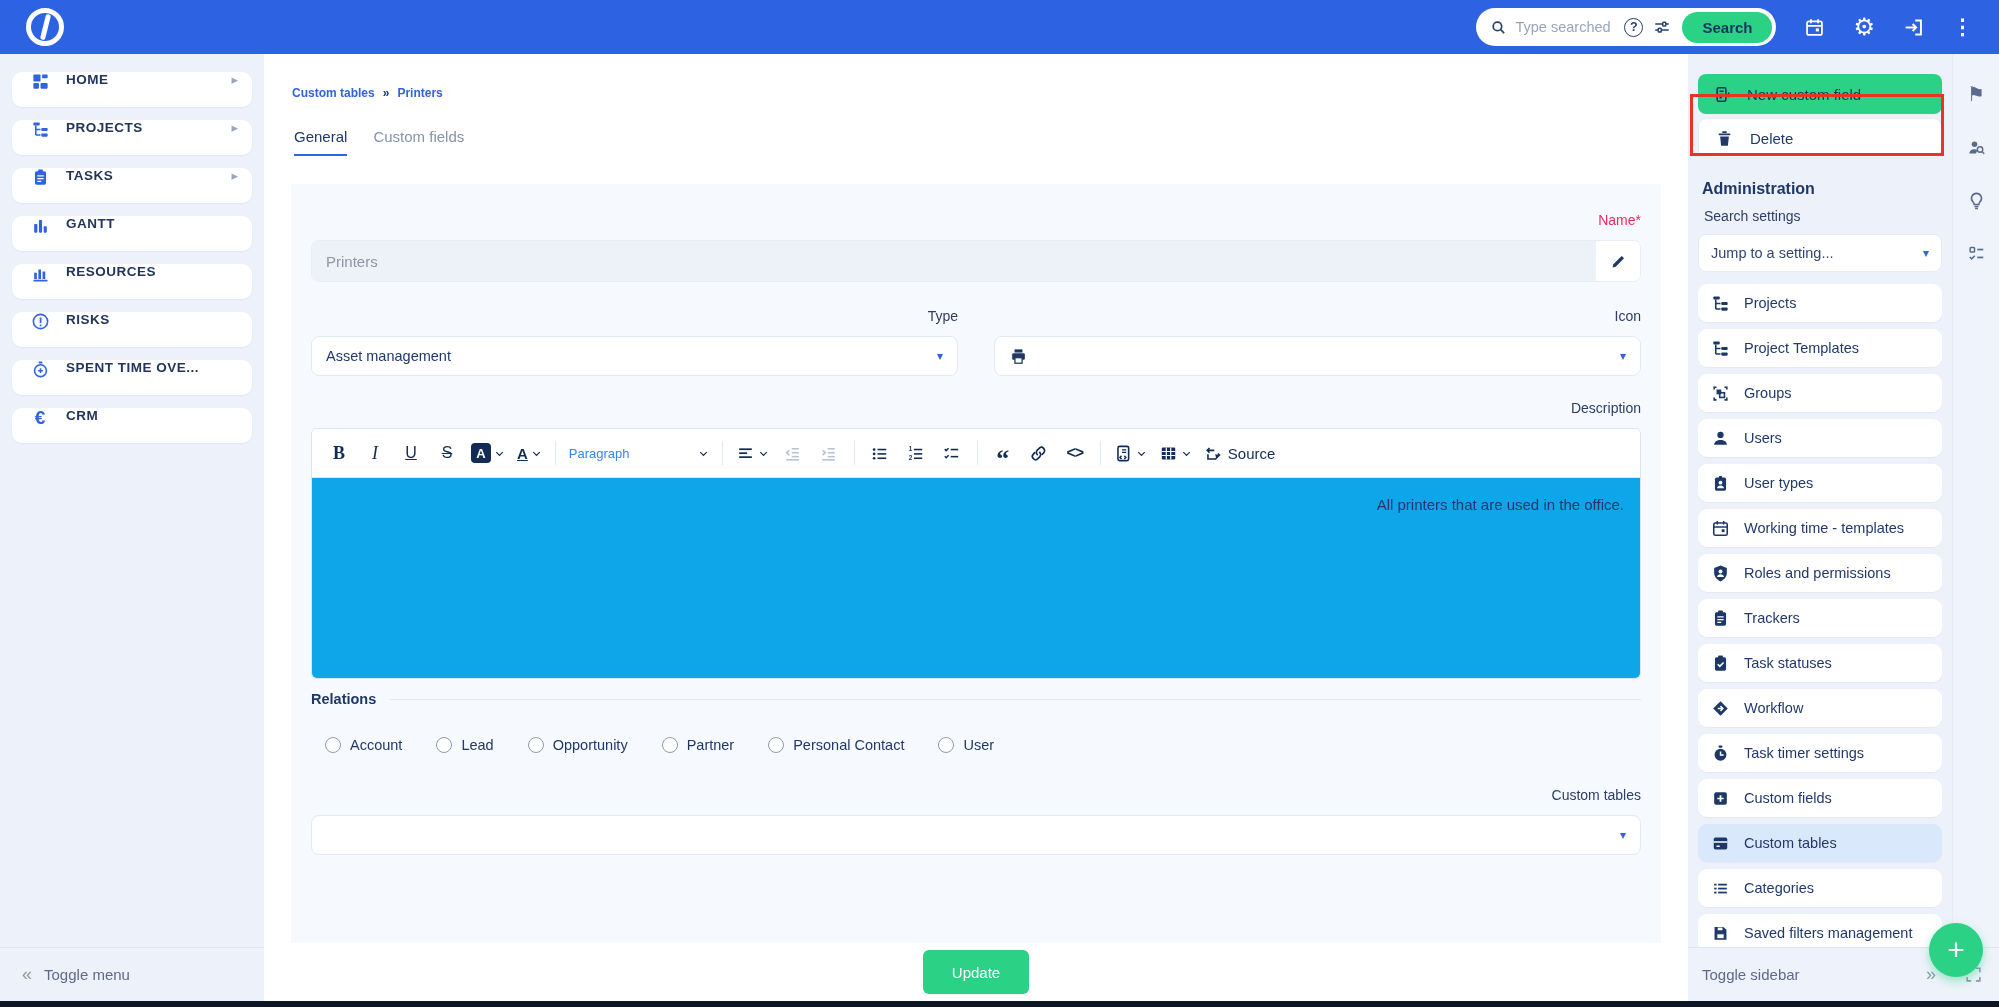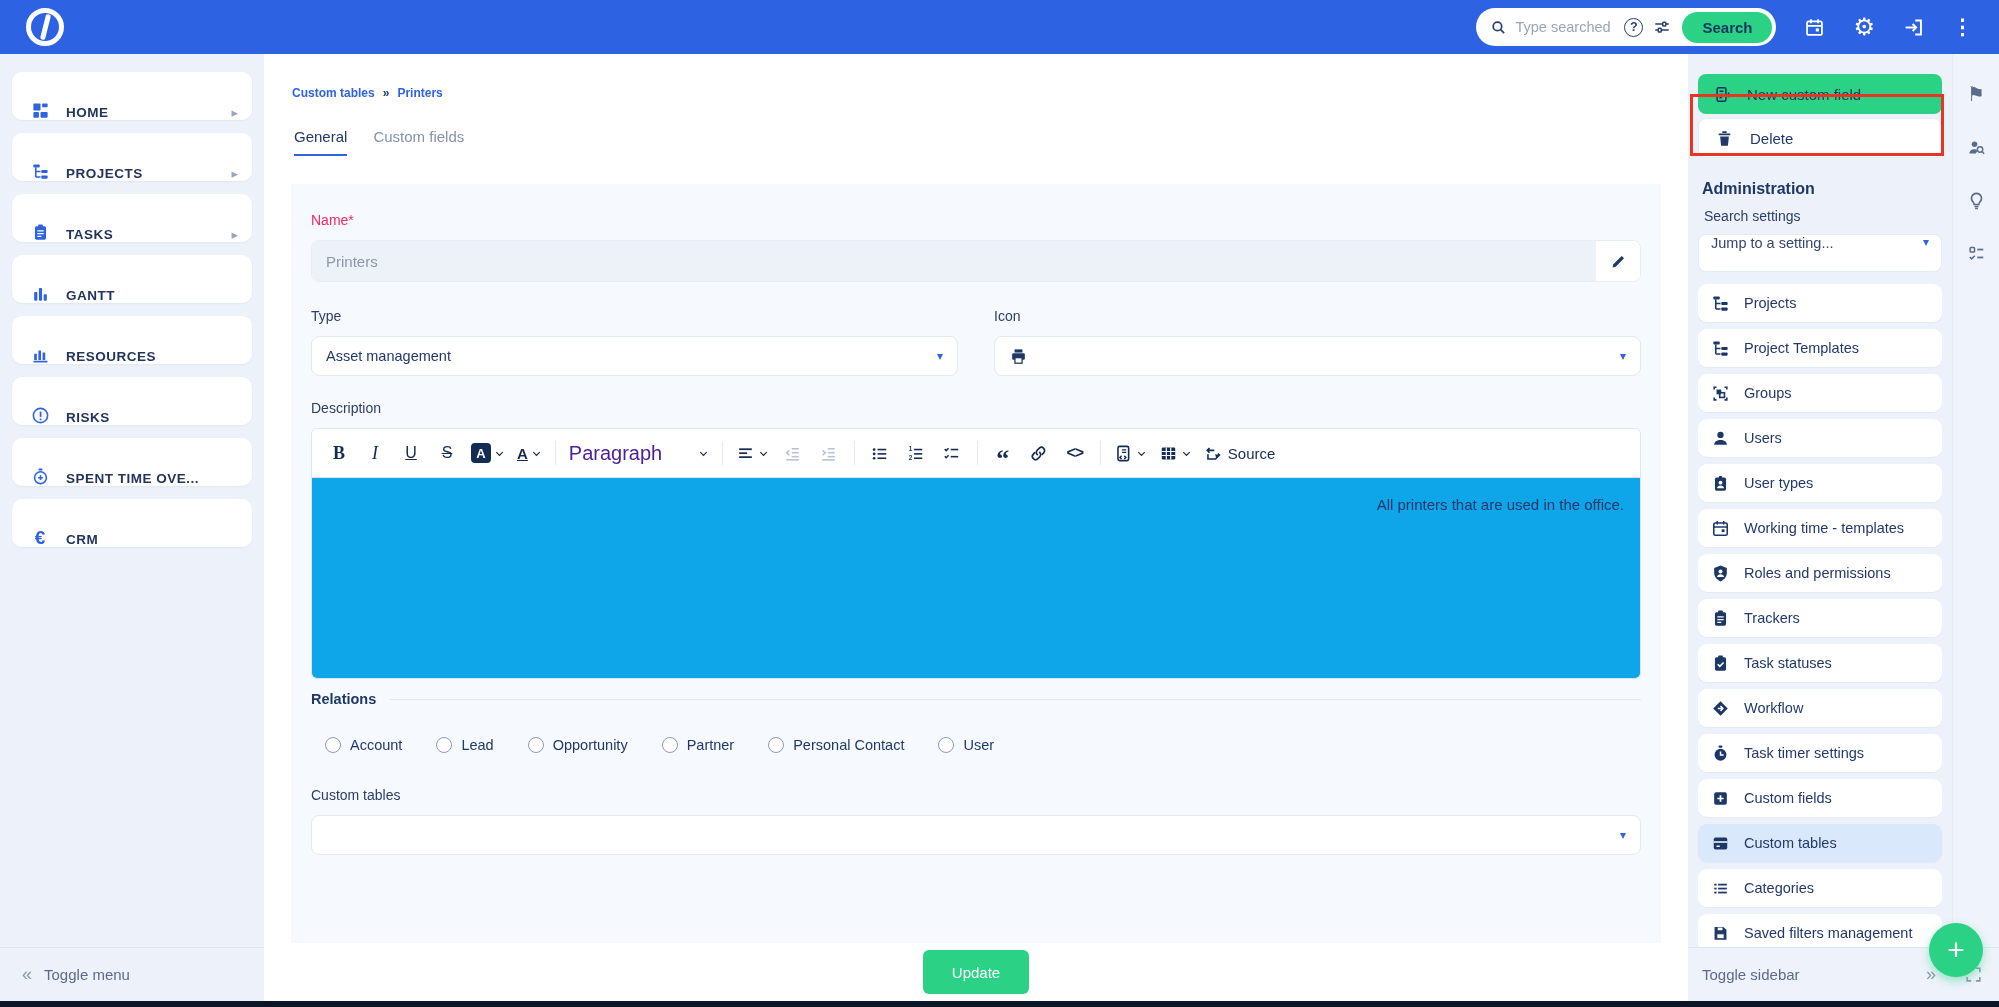--- a/index.html
+++ b/index.html
@@ -23,53 +23,53 @@
   .gear-ch { font-size:24px; line-height:1; color:#fff; }
   .kebab { font-size:21px; font-weight:700; color:#fff; letter-spacing:0; }
 
   
   .body-row { flex:1; display:flex; min-height:0; }
   .dark-strip { height:6px; background:#0c1626; flex:0 0 6px; }
 
   
   .lsb { width:264px; flex:0 0 264px; background:#edf1fa; display:flex; flex-direction:column; }
   .lsb-items { padding:18px 12px 0 12px; display:flex; flex-direction:column; gap:13px; }
-  .nav-card { background:#fff; border-radius:10px; height:48px; display:flex; align-items:flex-end; padding:0 14px 0 16px; box-shadow:0 1px 2px rgba(29,56,103,.05); cursor:pointer; }
+  .nav-card { background:#fff; border-radius:10px; height:35px; display:flex; align-items:flex-start; padding:0 14px 0 16px; box-shadow:0 1px 2px rgba(29,56,103,.05); cursor:pointer; }
   .nav-card .icn { color:#2f63e0; width:24px; display:flex; justify-content:center; }
   .nav-card .lbl { margin-left:14px; font-size:13.5px; font-weight:600; letter-spacing:.5px; color:#23355c; }
   .nav-card .chev { margin-left:auto; color:#9aa6bb; font-size:13px; }
   .lsb-foot { margin-top:auto; height:54px; border-top:1px solid #dfe6f2; display:flex; align-items:center; padding:0 22px; gap:12px; color:#5d6b8a; font-size:15px; cursor:pointer; }
   .dbl-chev { color:#8a97ad; font-size:18px; }
 
   
   .main { flex:1; background:#fff; display:flex; flex-direction:column; min-width:0; position:relative; }
   .crumb { margin:32px 0 0 28px; font-size:12px; font-weight:700; }
   .crumb .c-link { color:#2f63e0; cursor:pointer; }
   .crumb .c-sep { color:#1d3867; margin:0 8px; }
   .tabs { margin:28px 0 0 30px; display:flex; gap:26px; }
   .tab { font-size:15px; padding-bottom:9px; cursor:pointer; }
   .tab.active { color:#22386b; border-bottom:2.5px solid #2f63e0; font-weight:500;}
   .tab.inactive { color:#8593a9; }
   .panel { margin:28px 27px 0 27px; background:#f6f9fd; flex:1; min-height:0; overflow:hidden; padding:28px 20px 0 20px; }
-  .f-label { font-size:14px; color:#2c3e66; margin-bottom:12px; }
+  .f-label { font-size:14px; color:#2c3e66; margin-bottom:12px;text-align:right; }
   .f-label.req { color:#f02a5e; }
   .name-wrap { background:#fff; border:1px solid #e8edf5; border-radius:8px; height:42px; display:flex; align-items:stretch; overflow:hidden; margin-bottom:26px; }
   .name-fill { flex:1; background:#edf1f8; display:flex; align-items:center; padding:0 14px; color:#8d97a8; font-size:15px; }
   .name-edit { width:44px; display:flex; align-items:center; justify-content:center; background:#fff; color:#1d3867; cursor:pointer; }
   .two-col { display:flex; gap:36px; margin-bottom:24px; }
   .col { flex:1; min-width:0; }
   .select { background:#fff; border:1px solid #e3e9f3; border-radius:8px; height:40px; display:flex; align-items:center; padding:0 14px; font-size:14.5px; color:#22386b; cursor:pointer; }
   .select .caret { margin-left:auto; color:#2f63e0; font-size:12px; }
   .editor { background:#fff; border:1px solid #dbe4f0; border-radius:6px; overflow:hidden; }
   .toolbar { display:flex; align-items:center; gap:2px; padding:7px 10px; border-bottom:1px solid #dbe4f0; background:#fff; flex-wrap:nowrap; }
   .tb { min-width:34px; height:34px; border-radius:6px; display:flex; align-items:center; justify-content:center; color:#132c55; font-size:16px; cursor:pointer; padding:0 5px; gap:3px; }
   .tb.disabled { color:#b9c3d4; cursor:default; }
   .tb .tcaret { color:#132c55; display:flex; }
   .tb-sep { width:1px; height:24px; background:#e3e9f3; margin:0 6px; }
-  .tb-para { min-width:150px; justify-content:flex-start; font-size:20px; color:#4c1d95; }
+  .tb-para { min-width:150px; justify-content:flex-start; font-size:13px; color:#3b82f6; }
   .tb-para .tcaret { margin-left:auto; }
   .abox { background:#132c55; color:#fff; font-weight:700; font-size:13px; width:20px; height:20px; border-radius:4px; display:flex; align-items:center; justify-content:center; }
   .aund { font-weight:700; font-size:15px; text-decoration:underline; }
   .quote-g { font-family:"Liberation Serif",serif; font-size:26px; font-weight:700; line-height:0.4; padding-top:12px; }
   .src-lbl { font-size:15px; color:#132c55; margin-left:2px; }
   .ed-body { height:200px; padding:18px 16px; font-size:15px; color:#22386b; background:#0ea5e9;text-align:right; }
   .relations { display:flex; align-items:center; margin:12px 0 0 0; }
   .relations .r-lbl { font-size:14.5px; font-weight:700; color:#1d3867; white-space:nowrap; }
   .relations .r-line { flex:1; height:1px; background:#e1e8f3; margin-left:14px; }
   .radios { display:flex; gap:34px; margin:30px 0 0 14px; flex-wrap:nowrap; }
@@ -81,21 +81,21 @@
   .update-btn { background:#2bd286; border:none; color:#fff; font-size:15px; font-weight:500; border-radius:6px; width:106px; height:44px; cursor:pointer; font-family:"Liberation Sans",sans-serif; }
 
   
   .rreg { width:311px; flex:0 0 311px; background:#edf1fa; display:flex; position:relative; }
   .rsb { width:264px; flex:0 0 264px; display:flex; flex-direction:column; padding:20px 0 0 10px; position:relative; }
   .btn-green { background:#2bd286; border:none; border-radius:8px; height:40px; display:flex; align-items:center; padding:0 16px; gap:14px; font-size:15px; color:#13335e; cursor:pointer; font-family:"Liberation Sans",sans-serif; width:244px; }
   .btn-white { background:#fff; border:1px solid #e6ebf4; border-radius:8px; height:40px; display:flex; align-items:center; padding:0 16px; gap:16px; font-size:15px; color:#22386b; cursor:pointer; font-family:"Liberation Sans",sans-serif; width:244px; margin-top:4px; }
   .red-annot { position:absolute; left:2px; top:40px; width:254px; height:62px; border:3px solid #e73423; z-index:40; pointer-events:none; }
   .admin-h { font-size:16px; font-weight:700; color:#1d3867; margin:22px 0 0 4px; }
   .ss-lbl { font-size:14px; color:#2c3e66; margin:10px 0 10px 6px; }
-  .jump { background:#fff; border:1px solid #e6ebf4; border-radius:8px; height:38px; display:flex; padding:0 12px; font-size:14.5px; color:#33456e; width:244px; cursor:pointer; }
+  .jump { background:#fff; border:1px solid #e6ebf4; border-radius:8px; height:38px; display:flex; align-items:center; padding:0 12px; font-size:14.5px; color:#33456e; width:244px; cursor:pointer; }
   .jump .caret { margin-left:auto; color:#2f63e0; font-size:12px; }
   .adm-list { margin-top:12px; display:flex; flex-direction:column; gap:7px; overflow:hidden; flex:1; min-height:0; padding-bottom:4px; }
   .adm-item { background:#fff; border-radius:9px; min-height:38px; display:flex; align-items:center; padding:6px 12px; gap:14px; width:244px; cursor:pointer; box-shadow:0 1px 1px rgba(29,56,103,.04); }
   .adm-item.active { background:#d9e8fb; }
   .adm-item .icn { color:#1d3867; width:20px; flex:0 0 20px; display:flex; justify-content:center; }
   .adm-item .a-lbl { font-size:14.5px; color:#22386b; line-height:1.25; }
   .rsb-foot { position:absolute; left:0; right:0; bottom:0; height:54px; border-top:1px solid #dfe6f2; background:#eef2fa; display:flex; align-items:center; padding:0 16px 0 14px; gap:10px; color:#5d6b8a; font-size:15px; z-index:10; }
   .rsb-foot .dbl-chev { margin-left:auto; }
   .expand-ico { color:#8a97ad; display:flex; margin-left:18px; }
   .strip { width:47px; flex:0 0 47px; background:#eff3fb; border-left:1px solid #e5ebf5; display:flex; flex-direction:column; align-items:center; padding-top:30px; gap:34px; }

